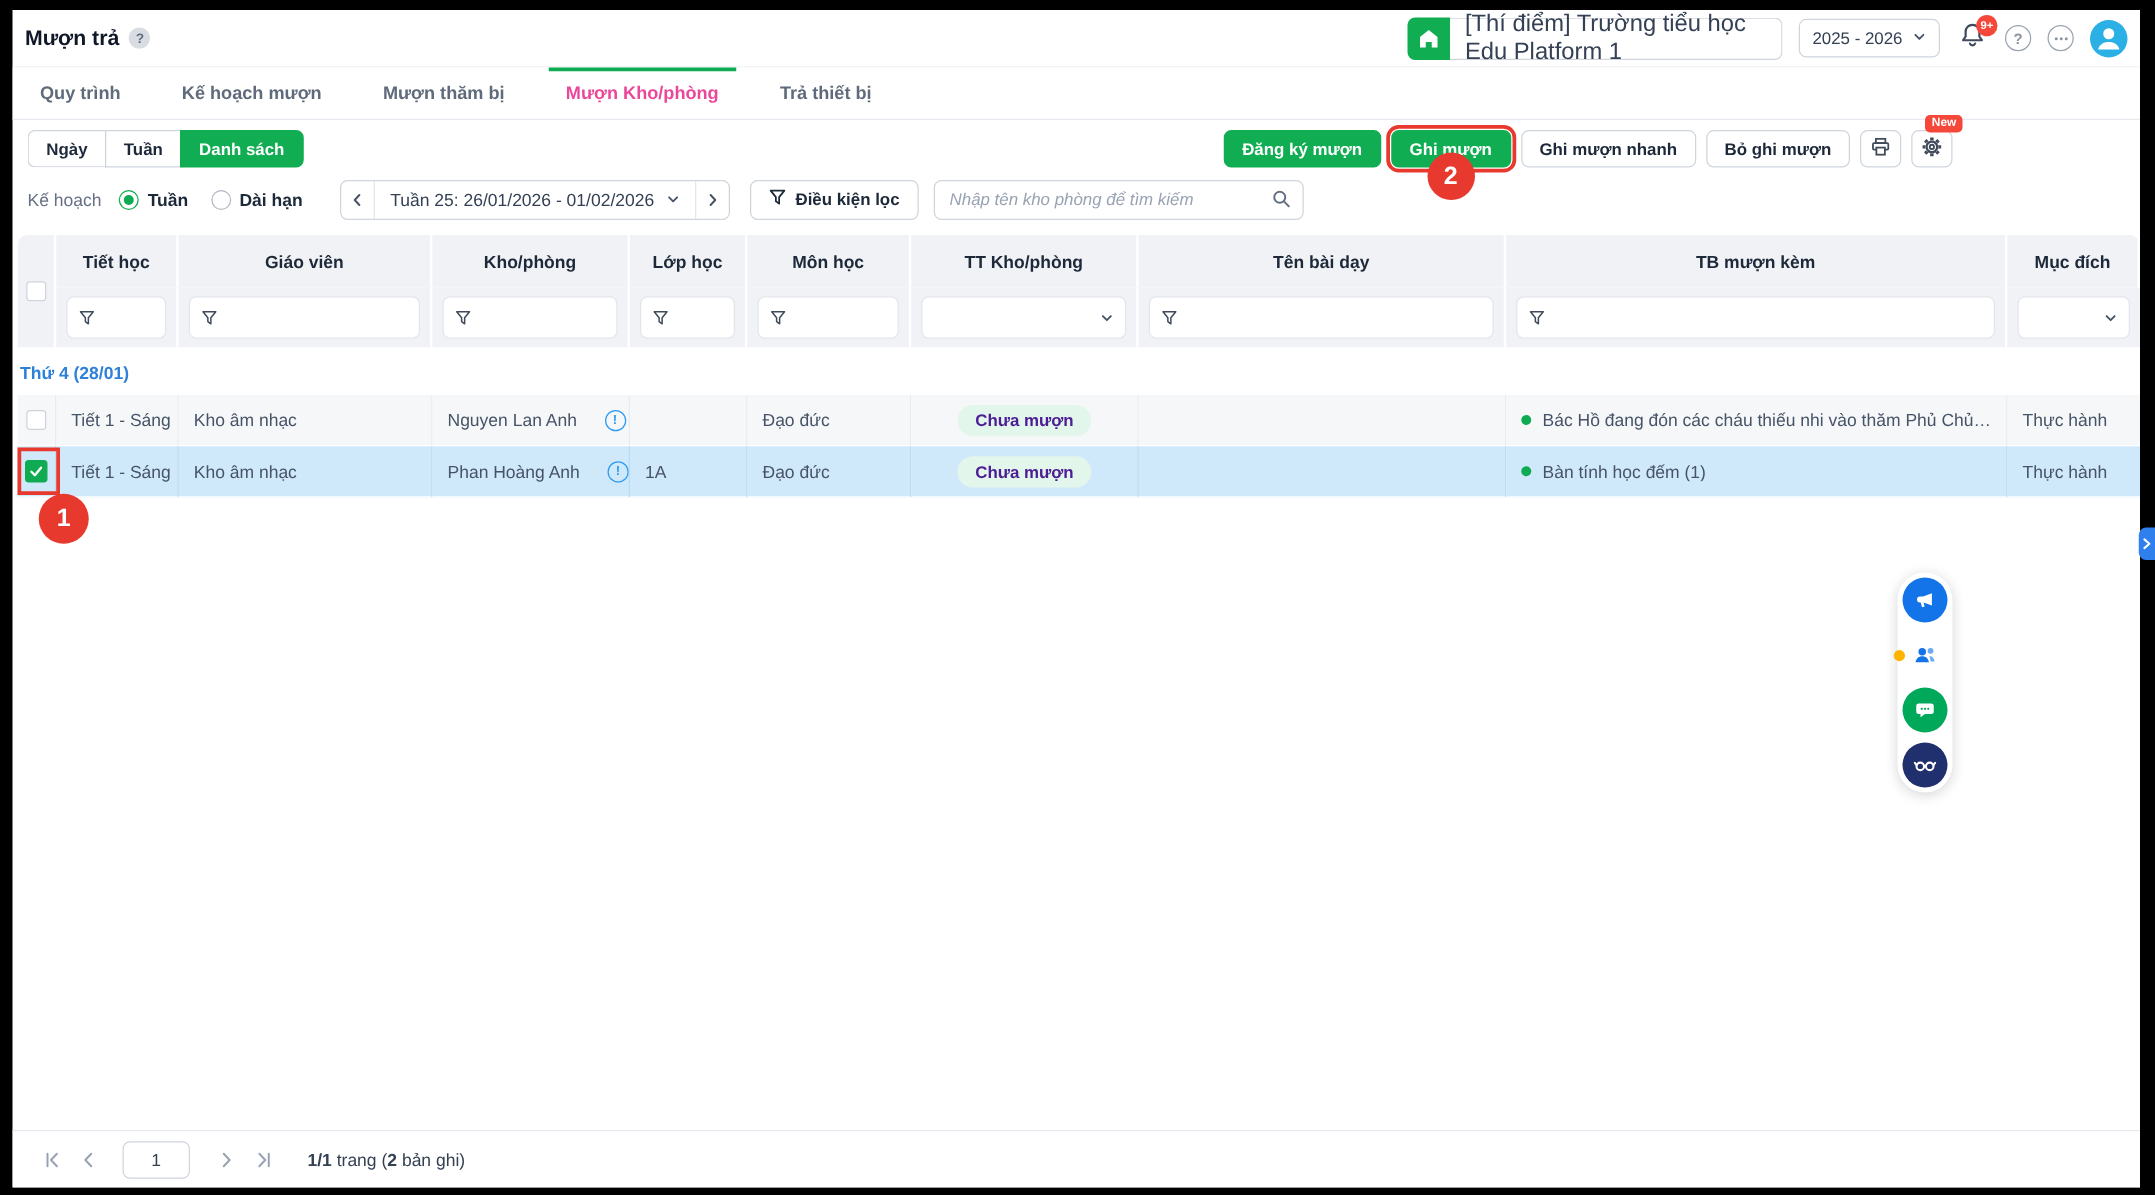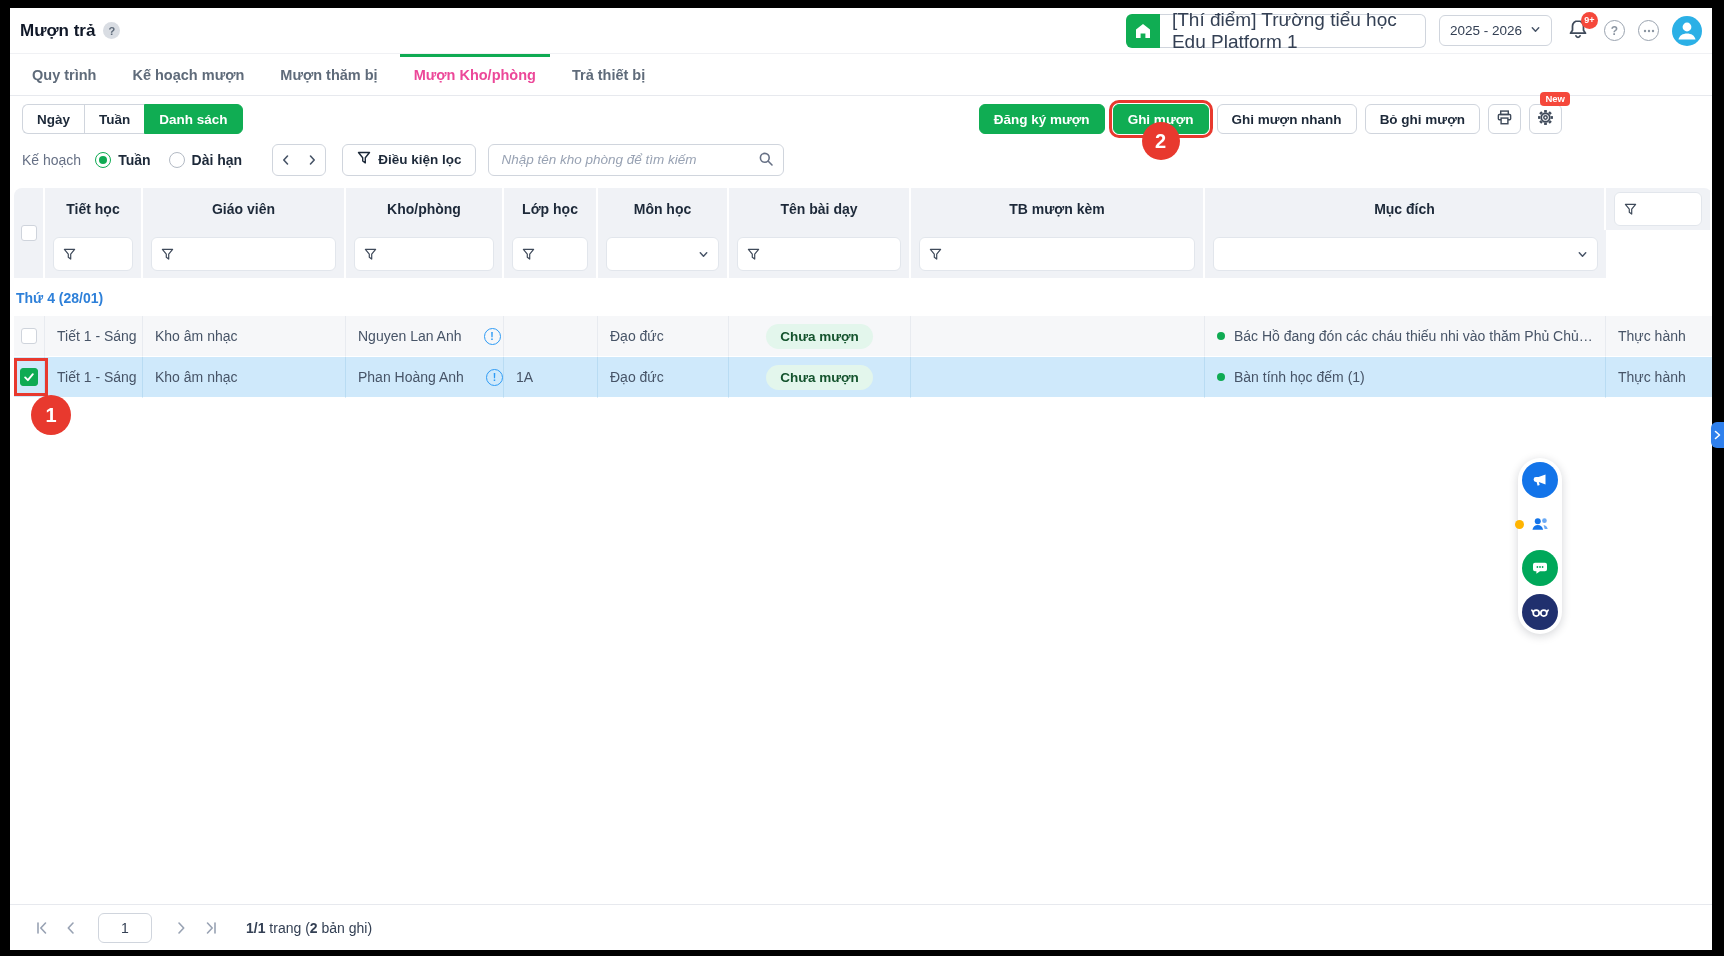--- a/index.html
+++ b/index.html
@@ -22,21 +22,21 @@
     gap:8px; padding:0 10px; font-size:13.5px; color:#344054; background:#fff; }
   .bell-wrap { position:relative; width:26px; height:26px; display:flex; align-items:center; justify-content:center; }
   .bell-badge { position:absolute; top:-6px; right:-7px; min-width:17px; height:17px; border-radius:9px; background:#f5483b;
     color:#fff; font-size:9px; font-weight:bold; display:flex; align-items:center; justify-content:center; padding:0 3px; }
   .circle-btn { width:21px; height:21px; border:1.6px solid #9aa3af; border-radius:50%; color:#8b95a1;
     display:flex; align-items:center; justify-content:center; font-size:12px; font-weight:bold; background:#fff; }
   .dots svg { display:block; }
   .avatar { width:30px; height:30px; border-radius:50%; background:#2bb0e6; display:flex; align-items:center; justify-content:center; }
 
   
-  .tabs { height:42px; display:flex; align-items:stretch; padding-left:8px; border-bottom:1px solid #e7e9ee; background:#fff; }
+  .tabs { height:42px; display:flex; align-items:stretch; padding-left:8px; border-bottom:1px solid #e7e9ee; background:#fff;gap:13px; }
   .tab { position:relative; display:flex; align-items:center; padding:0 14px; margin-right:8px; font-size:14.5px;
     color:#5f6b7a; font-weight:bold; cursor:default; }
   .tab.active { color:#ec4899; }
   .tab.active::before { content:""; position:absolute; left:0; right:0; top:0; height:3px; background:#0fab53; }
 
   
   .actionbar { display:flex; align-items:flex-start; padding:8px 150px 0 12px; }
   .btn { height:30px; border-radius:6px; border:1px solid #d0d5dd; background:#fff; font-size:13.5px; font-weight:bold;
     color:#1d2939; padding:0 14px; display:inline-flex; align-items:center; justify-content:center; gap:7px;
     font-family:inherit; cursor:pointer; }
@@ -91,21 +91,21 @@
     display:inline-flex; align-items:center; justify-content:center; }
   .checkbox.checked { width:18px; height:18px; background:#0fab53; border-color:#0fab53; }
   .group-label { margin:12px 0 10px 2px; font-size:14px; font-weight:bold; color:#2e80d9; }
   .row .td { display:flex; align-items:center; padding:0 12px; font-size:14px; color:#475467; background:#f6f7f9;
     border-right:1px solid #e8ebf0; border-bottom:1px solid #fff; height:41px; overflow:hidden; white-space:nowrap; }
   .row .td:last-child { border-right:none; }
   .row.selected .td { background:#cfe9fb; border-right-color:#b9dcf3; }
   .td.checkcell { justify-content:center; padding:0; position:relative; overflow:visible; }
   .td.center { justify-content:center; }
   .td.between { justify-content:space-between;gap:22px; }
-  .pill { background:#e3f6ec; color:#14532d; font-size:13.5px; font-weight:bold; border-radius:13px; padding:5px 14px; }
+  .pill { background:#e3f6ec; color:#4c1d95; font-size:13.5px; font-weight:bold; border-radius:13px; padding:5px 14px; }
   .dot { width:8px; height:8px; border-radius:50%; background:#0fab53; margin-right:9px; flex:0 0 auto; }
   .ellip { overflow:hidden; text-overflow:ellipsis; white-space:nowrap; }
   .info { width:17px; height:17px; border:1.6px solid #2e9bf5; border-radius:50%; color:#2e9bf5; font-size:10.5px;
     font-weight:bold; display:inline-flex; align-items:center; justify-content:center; flex:0 0 auto; }
   .anno-box { position:absolute; left:0; top:1px; width:34px; height:38px; border:3px solid #e8392e; z-index:5; }
   .anno-circle.step1 { left:17px; top:38px; width:40px; height:40px; }
 
   
   .pagination { position:absolute; left:0; right:0; bottom:0; height:46px; border-top:1px solid #e7e9ee;
     display:flex; align-items:center; padding-left:16px; background:#fff; }
@@ -245,20 +245,28 @@
         <span class="ring"></span>
         <span>Dài hạn</span>
       </label>
 
       <div class="week-nav">
         <span class="nav-btn">
           <svg width="12" height="12" viewBox="0 0 12 12">
               <path d="M7.5 2L3.8 6l3.7 4" fill="none" stroke="#475467" stroke-width="1.6" stroke-linecap="round" stroke-linejoin="round"></path>
             </svg>
         </span>
+        <span class="week-select">
+          <span>Tuần 25: 26/01/2026 - 01/02/2026</span>
+          <span>
+            <svg width="11" height="11" viewBox="0 0 12 12">
+                <path d="M2.5 4.2L6 7.8l3.5-3.6" fill="none" stroke="#475467" stroke-width="1.6" stroke-linecap="round" stroke-linejoin="round"></path>
+              </svg>
+          </span>
+        </span>
         <span class="nav-btn">
           <svg width="12" height="12" viewBox="0 0 12 12">
               <path d="M4.5 2l3.7 4-3.7 4" fill="none" stroke="#475467" stroke-width="1.6" stroke-linecap="round" stroke-linejoin="round"></path>
             </svg>
         </span>
       </div>
 
       <button class="btn filter-btn">
         <span>
           <svg width="14" height="14" viewBox="0 0 14 14">
@@ -283,20 +291,21 @@
 
       <div class="grid thead">
         <div class="th checkcell">
           <span class="checkbox"></span>
         </div>
         <div class="th">Tiết học</div>
         <div class="th">Giáo viên</div>
         <div class="th">Kho/phòng</div>
         <div class="th">Lớp học</div>
         <div class="th">Môn học</div>
+        <div class="th">TT Kho/phòng</div>
         <div class="th">Tên bài dạy</div>
         <div class="th">TB mượn kèm</div>
         <div class="th">Mục đích</div>
 
         <div class="tf">
           <div class="fbox">
               <svg width="13" height="13" viewBox="0 0 14 14">
                 <path d="M1.5 1.5h11L8.3 6.7v5.2L5.7 10V6.7L1.5 1.5z" fill="none" stroke="#3f4a5a" stroke-width="1.3" stroke-linejoin="round"></path>
               </svg>
             </div>

